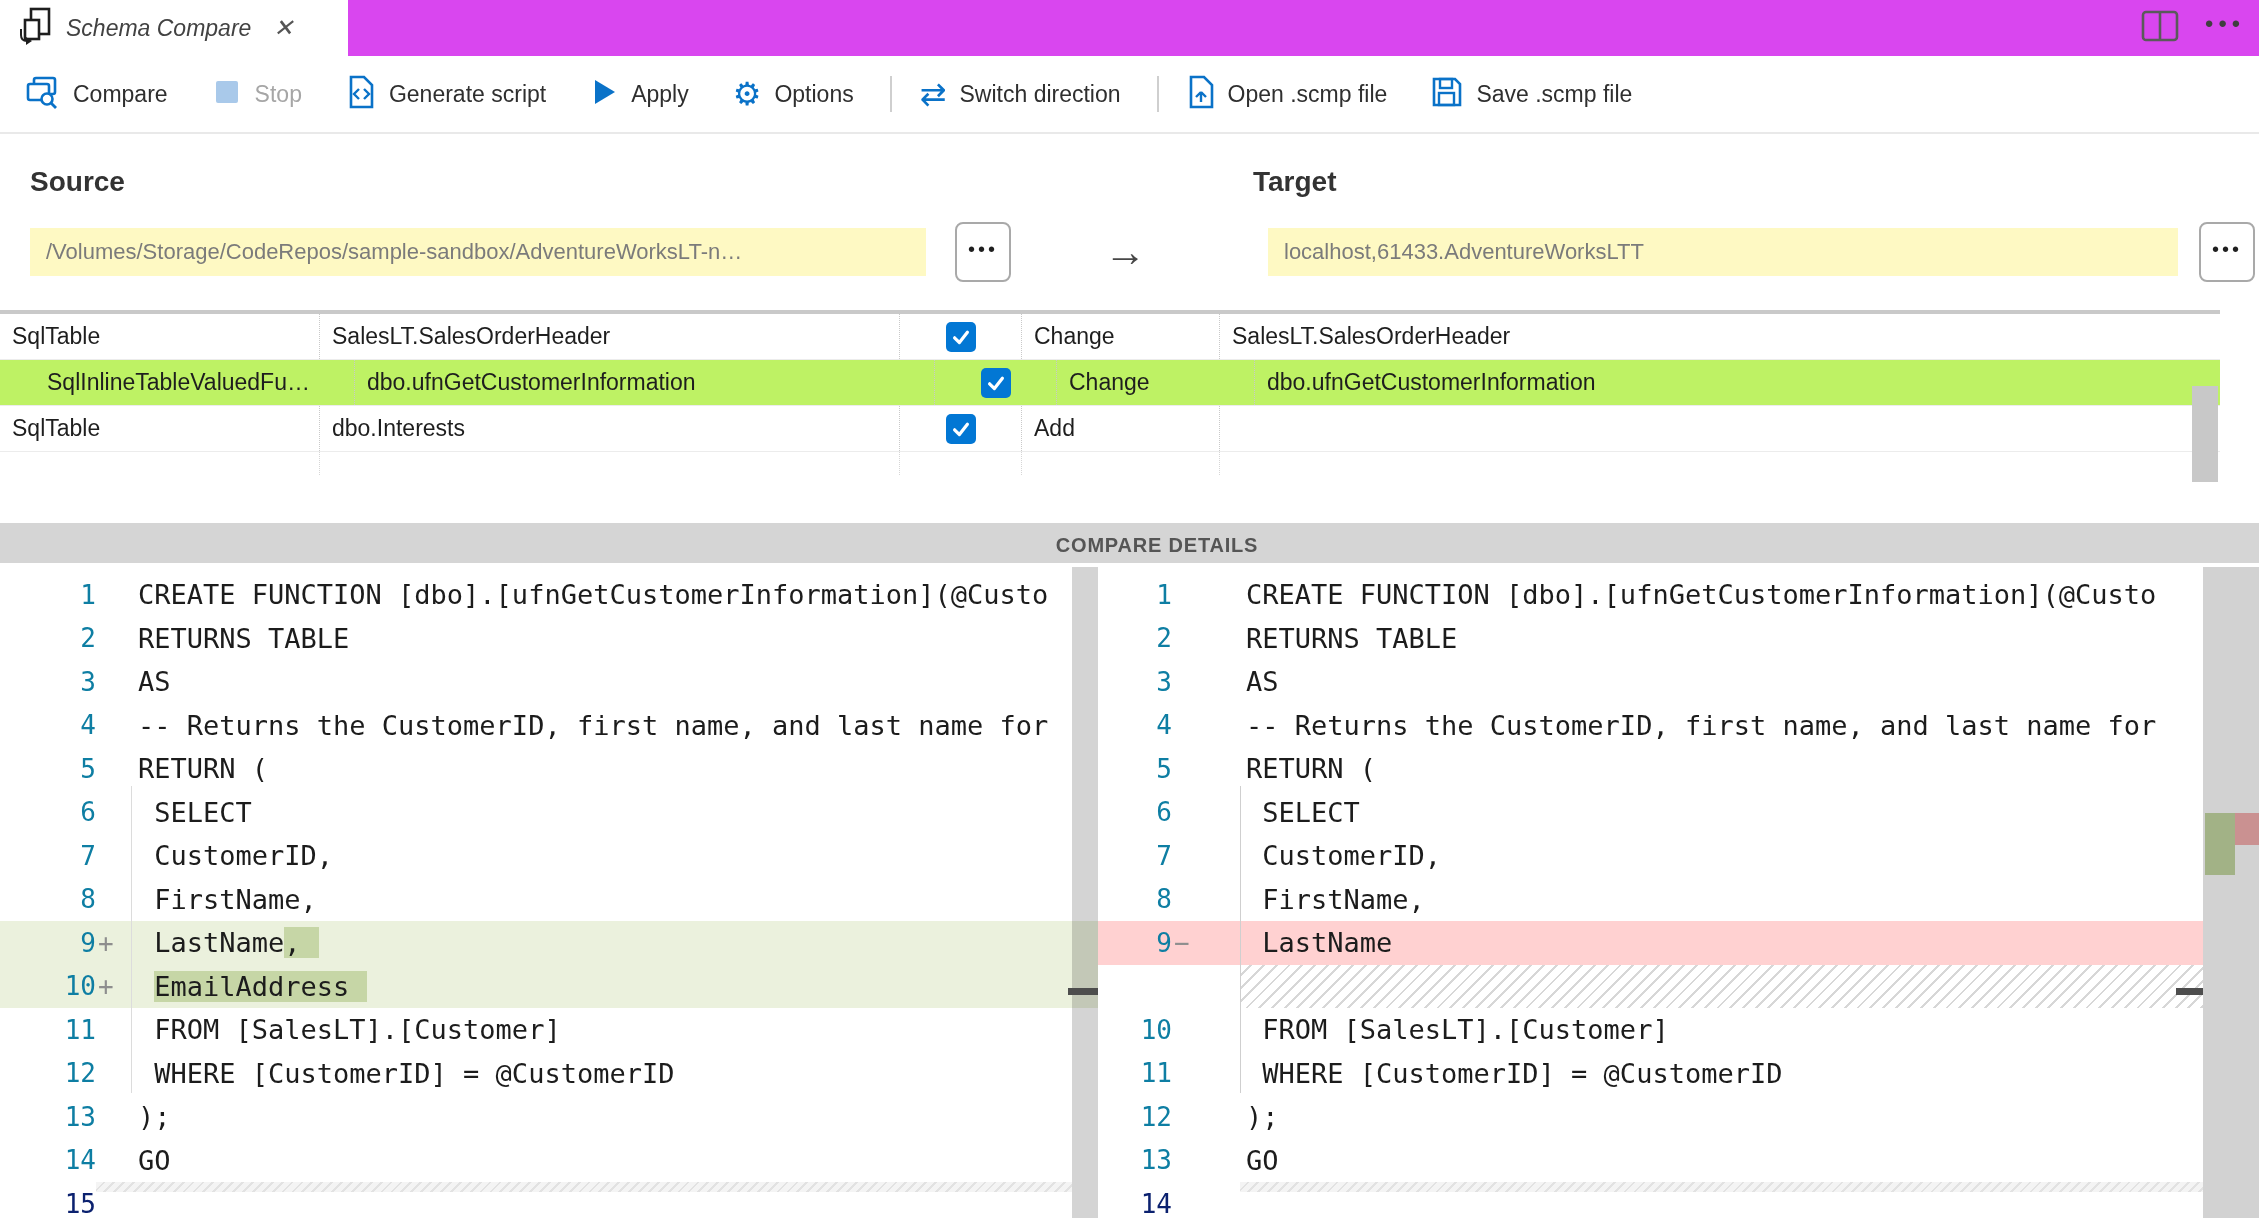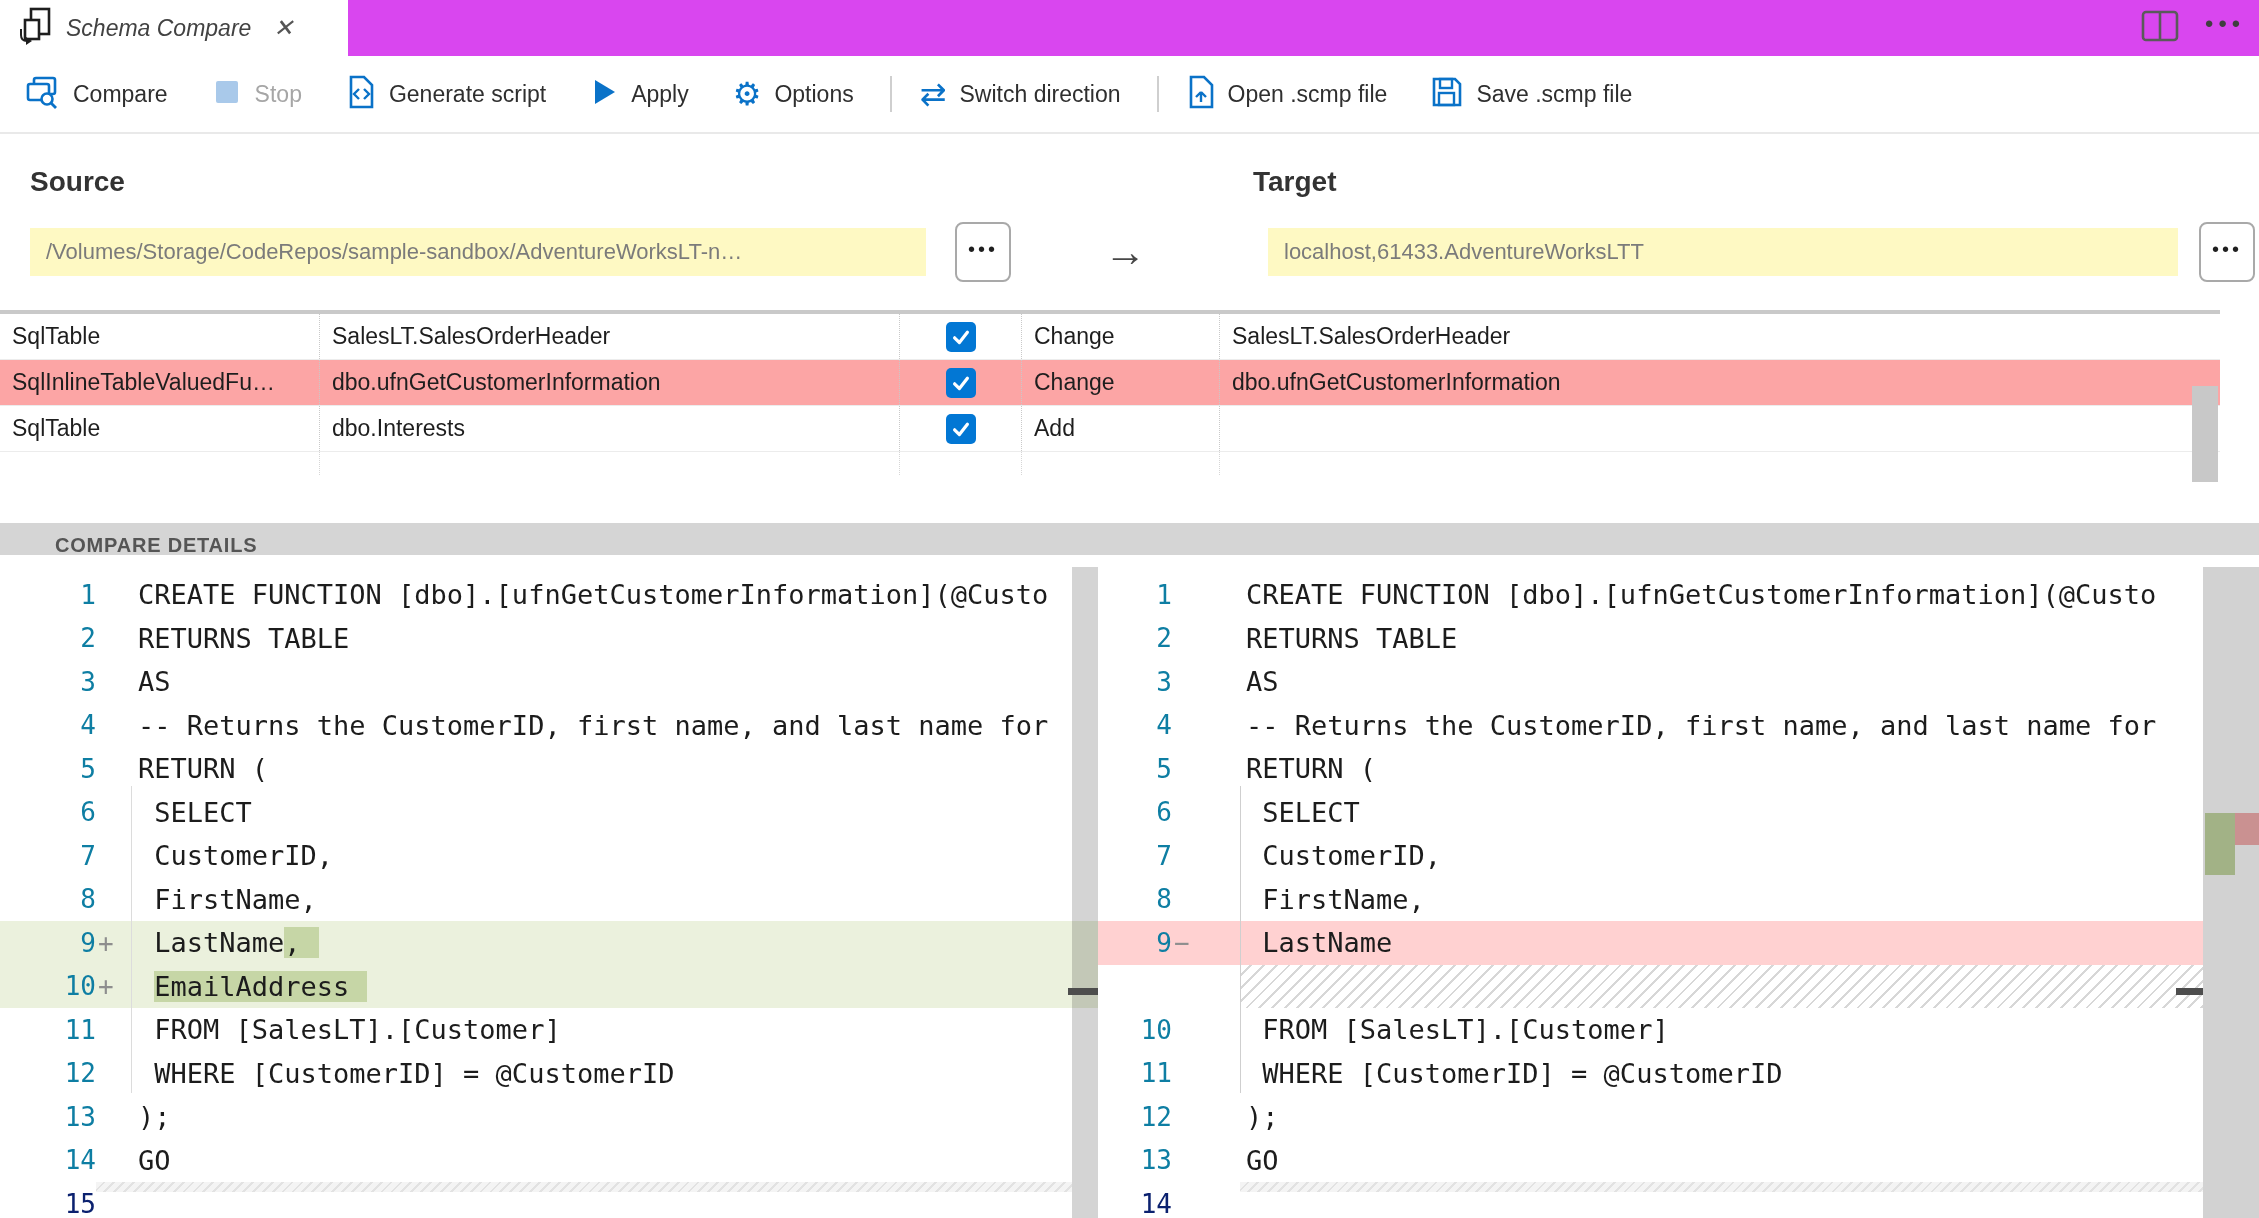--- a/index.html
+++ b/index.html
@@ -37,34 +37,34 @@
   
   .grid { position:absolute; left:0; top:310px; width:2220px; }
   .g-hdr { display:grid; grid-template-columns:320px 580px 122px 198px 1fr; height:48px;
     background:#f6f6f6; border-top:1px solid #dcdcdc; }
   .g-hdr > div { font-size:22px; color:#1f1f1f; line-height:47px; padding-left:12px;
     border-right:1px solid #d8d8d8; white-space:nowrap; overflow:hidden; }
   .g-hdr > div:last-child { border-right:none; }
   .hdr-band { height:4px; background:#c9c9c9; }
   .g-row { display:grid; grid-template-columns:320px 580px 122px 198px 1fr; height:46px;
     background:#fff; border-bottom:1px solid #ececec; }
-  .g-row.selected { background:#fca5a5; }
+  .g-row.selected { background:#bef264;padding-left:35px; }
   .g-row > div { font-size:23px; color:#1e1e1e; line-height:45px; padding-left:12px;
     border-right:1px dotted #c9c9c9; white-space:nowrap; overflow:hidden; }
   .g-row > div:last-child { border-right:none; }
   .g-row .inc { display:flex; align-items:center; justify-content:center; padding-left:0; }
   .cbx { width:30px; height:30px; background:#0277d4; border-radius:5px;
     display:flex; align-items:center; justify-content:center; }
   .g-stub { height:23px; background:#fff; display:grid; grid-template-columns:320px 580px 122px 198px 1fr; }
   .g-stub > div { border-right:1px dotted #d6d6d6; }
   .g-stub > div:last-child { border-right:none; }
   .g-scroll { position:absolute; left:2192px; top:76px; width:26px; height:96px; background:#c8c8c8; }
 
   
-  .details-bar { position:absolute; left:0; top:523px; width:2259px; height:32px; background:#d5d5d5; }
+  .details-bar { position:absolute; left:0; top:523px; width:2259px; height:40px; background:#d5d5d5;text-align:center; }
   .details-bar span { font-size:20px; font-weight:700; letter-spacing:0.8px; color:#555;
     line-height:44px; margin-left:55px; }
 
   
   .editor { position:absolute; top:567px; height:651px; background:#fff; overflow:hidden; }
   .editor.left  { left:0; width:1098px; }
   .editor.right { left:1098px; width:1161px; }
   .lines { position:absolute; left:0; top:6px; width:100%; }
   .line { position:relative; height:43.5px; display:flex; align-items:center;
     font-family:"DejaVu Sans Mono", monospace; font-size:27px; white-space:pre; }

